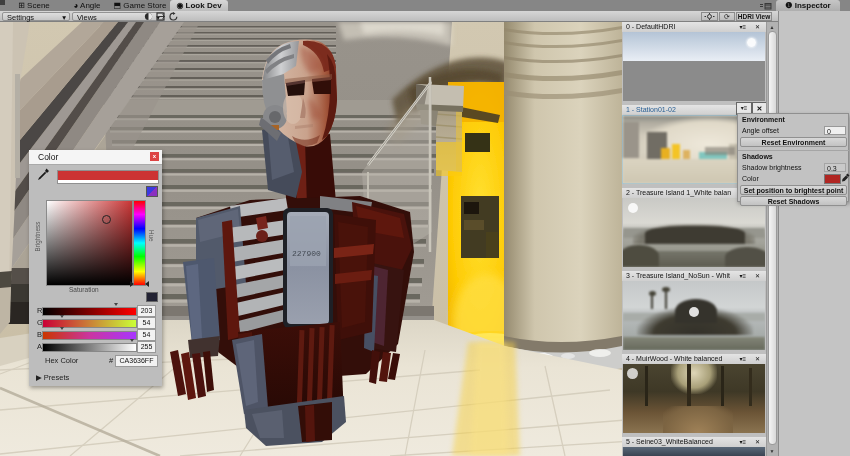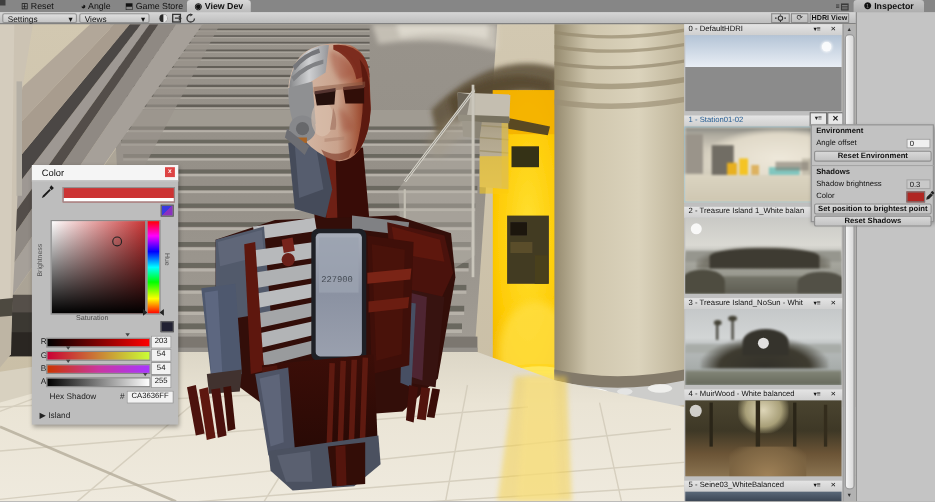--- a/index.html
+++ b/index.html
@@ -8,34 +8,34 @@
   .abs{position:absolute;}
   .tab{position:absolute;top:0;height:11px;font-size:8px;color:#111;
        display:flex;align-items:center;justify-content:center;}
 </style>
 </head>
 <body>
 <div id="app">
 
   <div class="abs" style="left:0;top:0;width:850px;height:11px;background:#868686;"></div>
   <div class="abs" style="left:0;top:0;width:5px;height:5px;background:#3f3f3f;"></div>
-  <div class="tab" style="left:8px;width:52px;">⊞ Reset</div>
+  <div class="tab" style="left:8px;width:52px;">⊞ Scene</div>
   <div class="tab" style="left:63px;width:48px;">◕ Angle</div>
   <div class="tab" style="left:112px;width:56px;">⬒ Game Store</div>
-  <div class="tab" style="left:170px;width:58px;background:linear-gradient(#d8d8d8,#bcbcbc);border-radius:3px 3px 0 0;font-weight:bold;">◉ View Dev</div>
+  <div class="tab" style="left:170px;width:58px;background:linear-gradient(#d8d8d8,#bcbcbc);border-radius:3px 3px 0 0;font-weight:bold;">◉ Look Dev</div>
   <div class="tab" style="left:776px;width:64px;background:linear-gradient(#c6c6c6,#aeaeae);border-radius:3px 3px 0 0;font-weight:bold;">❶ Inspector</div>
   <svg class="abs" style="left:760px;top:3px;" width="12" height="7" viewBox="0 0 12 7">
     <path d="M0,1.5 L3,1.5 M0,3.5 L3,3.5" stroke="#3a3a3a" stroke-width="1"></path>
     <path d="M4.5,0 L11.5,0 L11.5,6.5 L4.5,6.5 Z" fill="#3a3a3a"></path>
     <path d="M5.5,2 L10.5,2 M5.5,3.5 L10.5,3.5 M5.5,5 L10.5,5" stroke="#888" stroke-width="0.8"></path>
   </svg>
 
   <div class="abs" style="left:0;top:11px;width:779px;height:11px;background:linear-gradient(#d6d6d6,#bdbdbd);border-bottom:1px solid #808080;box-sizing:border-box;"></div>
   <div class="abs" style="left:2px;top:12px;width:68px;height:9px;background:linear-gradient(#dedede,#c6c6c6);border:1px solid #939393;border-radius:2px;font-size:7.5px;color:#111;line-height:9px;padding-left:4px;box-sizing:border-box;">Settings<span style="float:right;margin-right:3px;">▾</span></div>
-  <div class="abs" style="left:72px;top:12px;width:64px;height:9px;background:linear-gradient(#dedede,#c6c6c6);border:1px solid #939393;border-radius:2px;font-size:7.5px;color:#111;line-height:9px;padding-left:4px;box-sizing:border-box;">Views<span style="float:right;margin-right:3px;">▾</span></div>
+  <div class="abs" style="left:72px;top:12px;width:92px;height:9px;background:linear-gradient(#dedede,#c6c6c6);border:1px solid #939393;border-radius:2px;font-size:7.5px;color:#111;line-height:9px;padding-left:4px;box-sizing:border-box;">Views<span style="float:right;margin-right:3px;">▾</span></div>
   <svg class="abs" style="left:144px;top:12px;" width="44" height="9" viewBox="0 0 44 9">
     <circle cx="4.5" cy="4.5" r="3.6" fill="#2a2a2a"></circle>
       <path d="M4.5,0.9 A3.6,3.6 0 0 1 4.5,8.1 Z" fill="#e8e8e8"></path>
     <rect x="13" y="1" width="7" height="7" fill="none" stroke="#333" stroke-width="1.2"></rect>
     <path d="M15,4.5 L20.5,4.5 M18.5,2.5 L20.5,4.5 L18.5,6.5" stroke="#333" stroke-width="1" fill="none"></path>
     <path d="M29.5,1.2 A3.4,3.4 0 1 0 32.8,4.8" stroke="#333" stroke-width="1.2" fill="none"></path>
     <path d="M29,0 L31.5,1.5 L29,3 Z" fill="#333"></path>
   </svg>
 
   <div class="abs" style="left:701px;top:12px;width:17px;height:9px;background:linear-gradient(#d2d2d2,#bdbdbd);border:1px solid #8a8a8a;box-sizing:border-box;"></div>
@@ -410,25 +410,25 @@
     <div class="abs" style="left:108px;top:179px;width:17px;height:10px;background:#f2f2f2;border:1px solid #999;font-size:7px;text-align:center;line-height:10px;color:#111;">54</div>
     <div class="abs" style="left:8px;top:192px;font-size:7.5px;color:#222;">A</div>
     <div class="abs" style="left:13px;top:193px;width:93px;height:7px;border:1px solid #888;background:linear-gradient(to right,#000,#fff);"></div>
     <div class="abs" style="left:108px;top:191px;width:17px;height:10px;background:#f2f2f2;border:1px solid #999;font-size:7px;text-align:center;line-height:10px;color:#111;">255</div>
 
     <div class="abs" style="left:85px;top:153px;width:0;height:0;border-left:2.5px solid transparent;border-right:2.5px solid transparent;border-top:3.5px solid #444;"></div>
     <div class="abs" style="left:31px;top:165px;width:0;height:0;border-left:2.5px solid transparent;border-right:2.5px solid transparent;border-top:3.5px solid #444;"></div>
     <div class="abs" style="left:31px;top:177px;width:0;height:0;border-left:2.5px solid transparent;border-right:2.5px solid transparent;border-top:3.5px solid #444;"></div>
     <div class="abs" style="left:101px;top:189px;width:0;height:0;border-left:2.5px solid transparent;border-right:2.5px solid transparent;border-top:3.5px solid #444;"></div>
 
-    <div class="abs" style="left:16px;top:206px;font-size:7.5px;color:#222;">Hex Shadow</div>
+    <div class="abs" style="left:16px;top:206px;font-size:7.5px;color:#222;">Hex Color</div>
     <div class="abs" style="left:80px;top:206px;font-size:7.5px;color:#222;">#</div>
     <div class="abs" style="left:86px;top:205px;width:41px;height:10px;background:#f2f2f2;border:1px solid #999;font-size:7px;text-align:center;line-height:10px;color:#111;">CA3636FF</div>
 
-    <div class="abs" style="left:7px;top:223px;font-size:7.5px;color:#222;">▶ Island</div>
+    <div class="abs" style="left:7px;top:223px;font-size:7.5px;color:#222;">▶ Presets</div>
   </div>
 
   <div class="abs" style="left:622px;top:22px;width:144px;height:434px;background:#bfbfbf;"></div>
 
   <div class="abs" style="left:622px;top:22px;width:144px;height:10px;background:linear-gradient(#e4e4e4,#cfcfcf);font-size:7px;color:#111;line-height:10px;">
     <span style="margin-left:4px;">0 - DefaultHDRI</span>
     <span style="position:absolute;right:20px;top:0;font-size:6px;">▾≡</span>
     <span style="position:absolute;right:6px;top:0;font-size:6px;">✕</span>
   </div>
   <div class="abs" style="left:623px;top:32px;width:142px;height:69px;background:linear-gradient(#b4c4d6 0%,#e9eef5 42%,#8b8b8b 42.5%,#8b8b8b 100%);">

